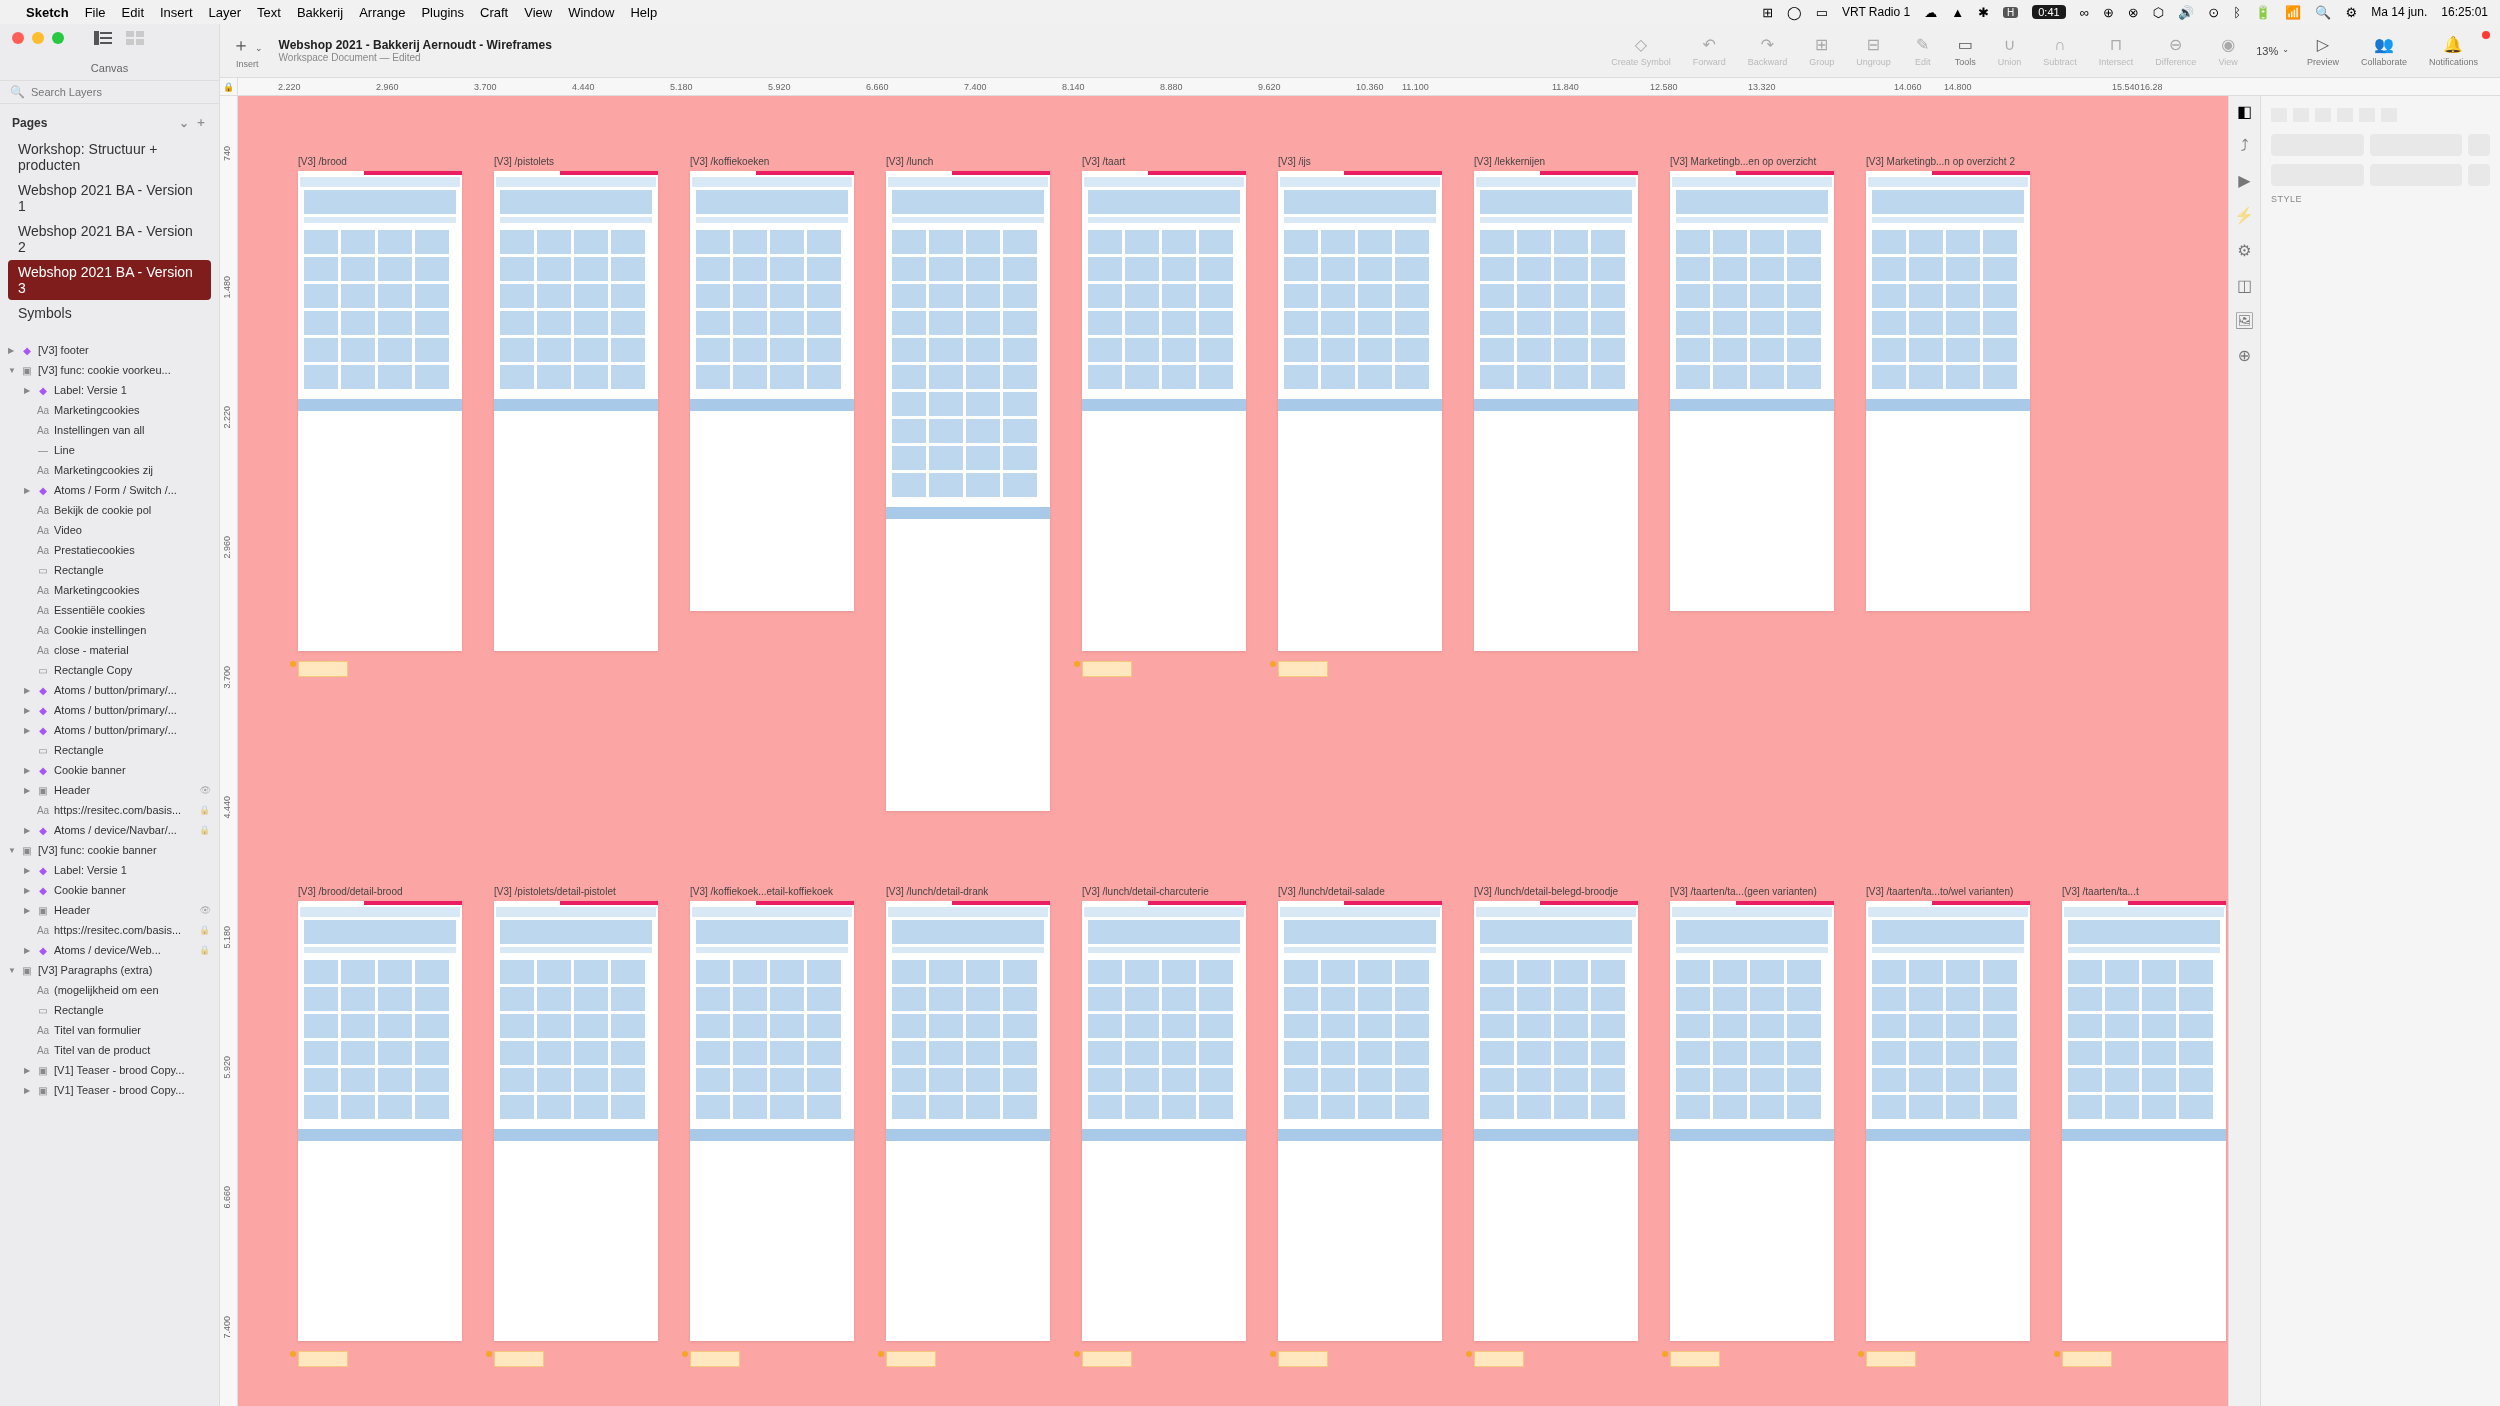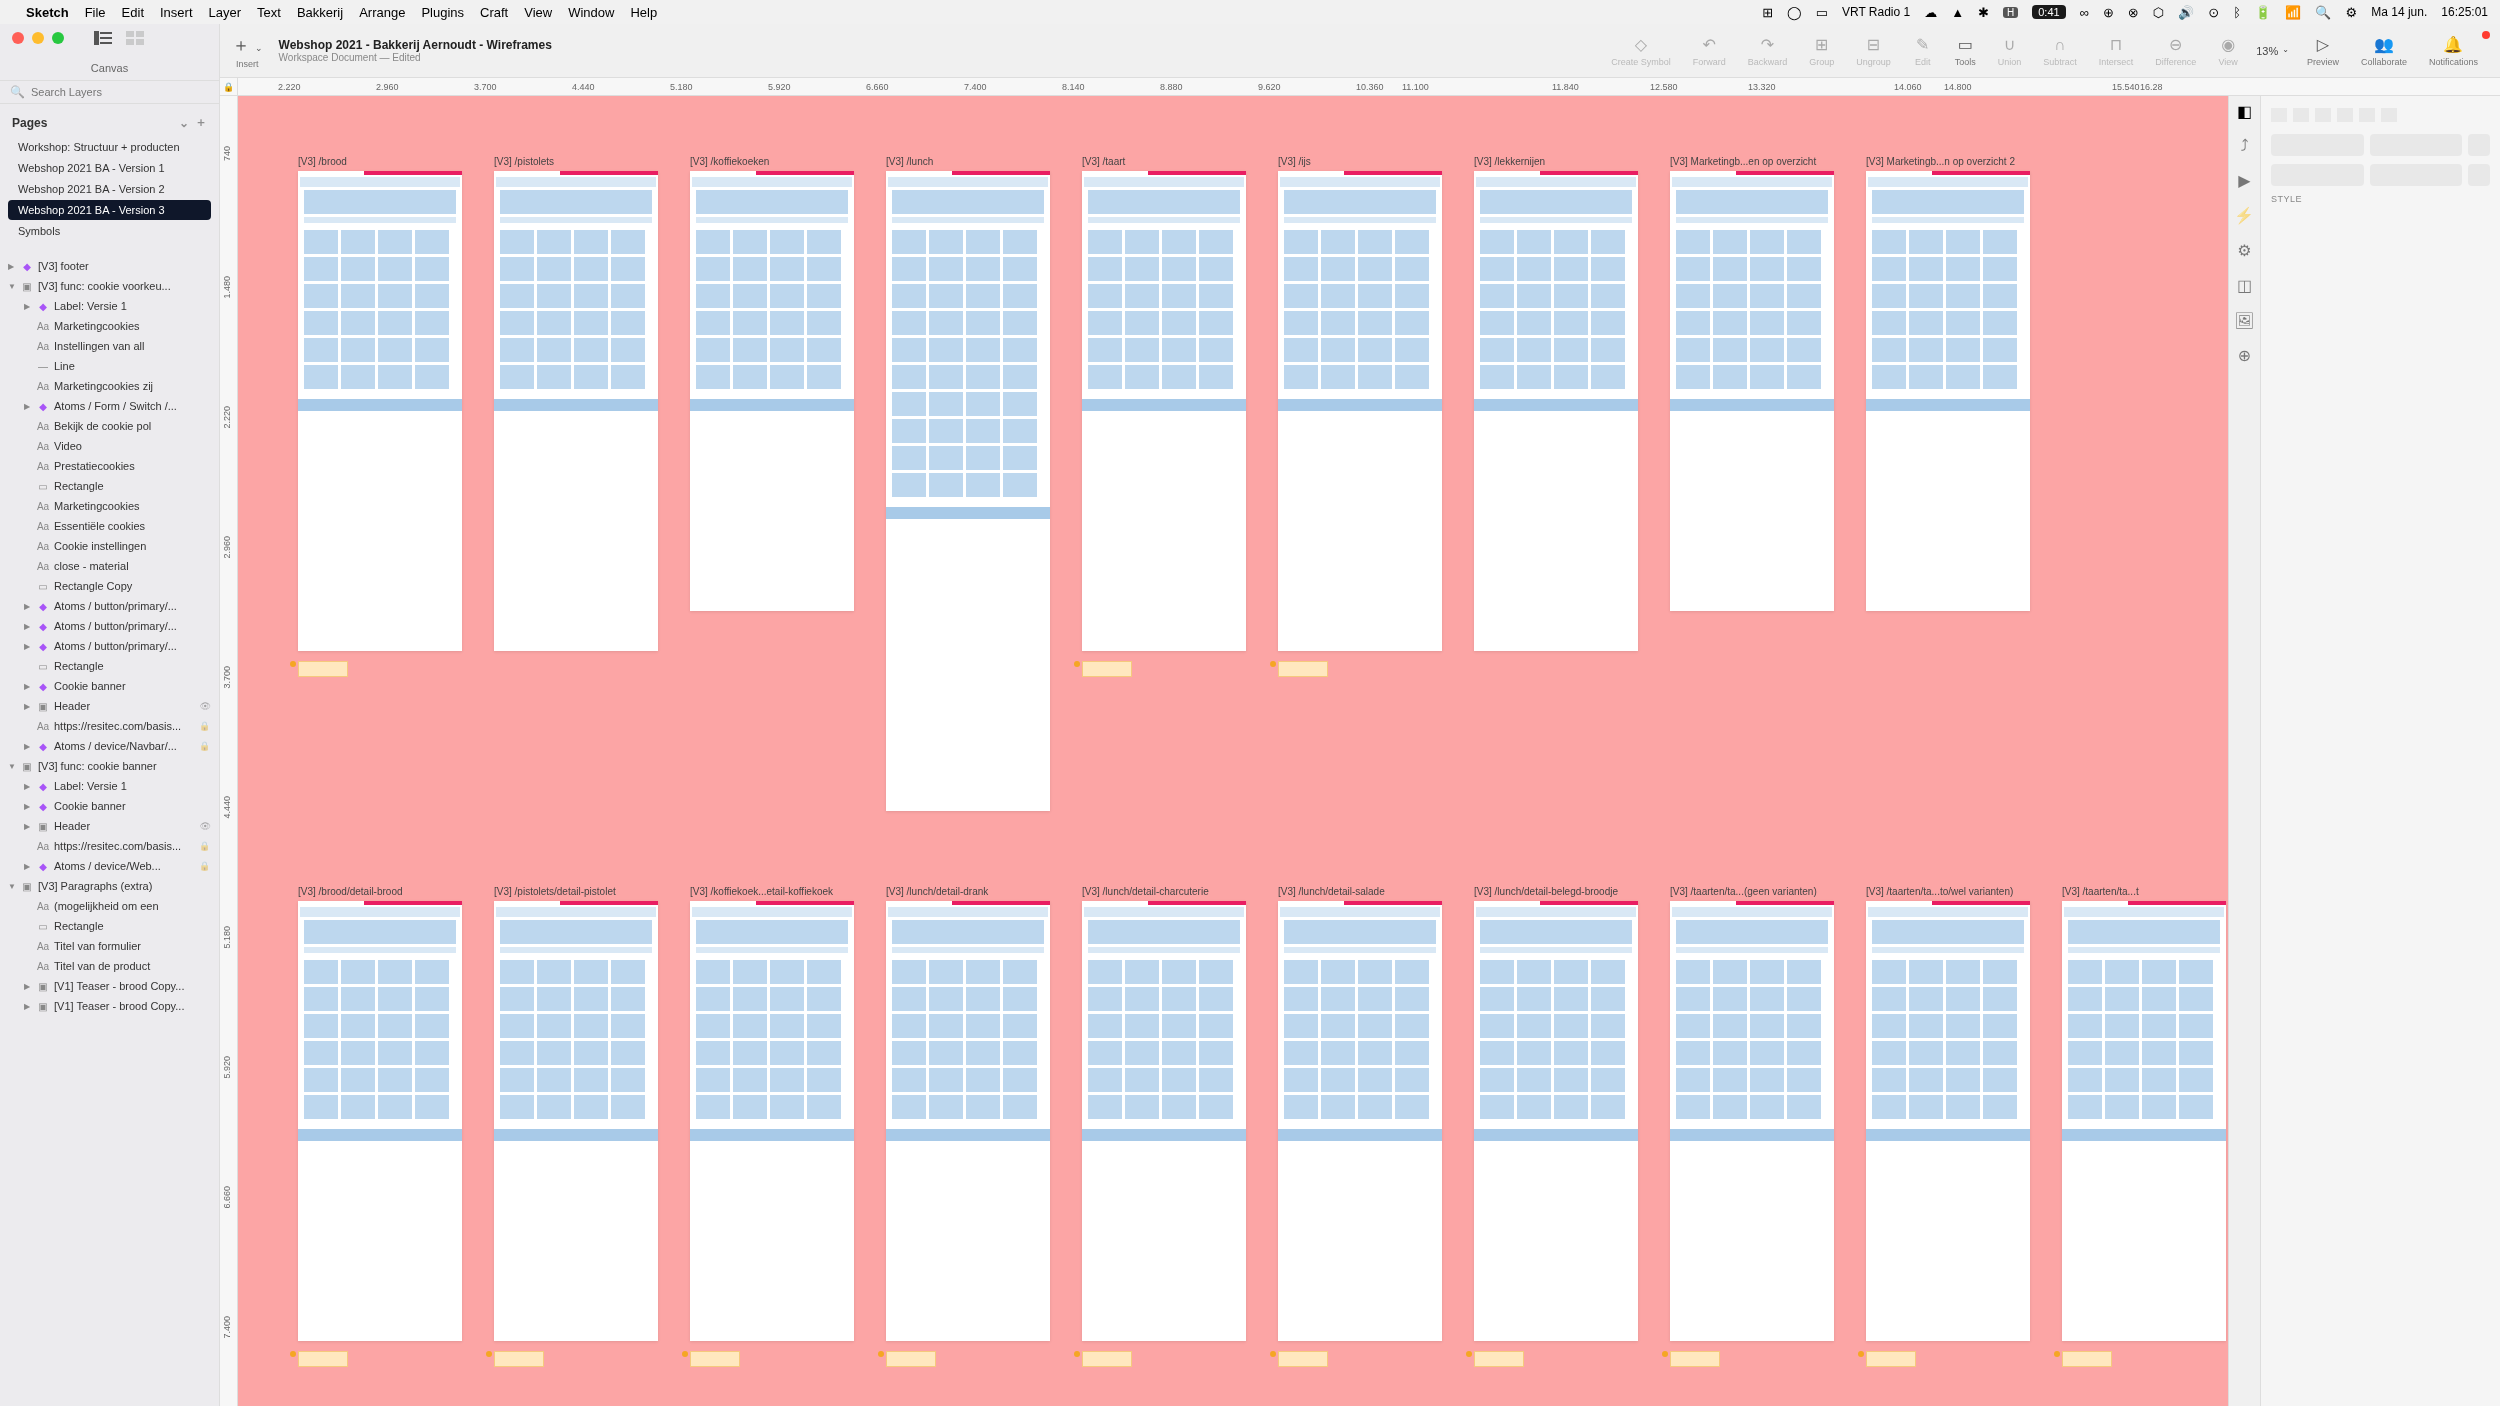--- a/index.html
+++ b/index.html
@@ -34,22 +34,22 @@
 
 .search-row { display: flex; align-items: center; padding: 4px 10px; border-top: 1px solid #ddd; border-bottom: 1px solid #ddd; }
 .search-row .sicon { opacity: 0.5; margin-right: 6px; font-size: 12px; }
 .search-row input { border: none; background: transparent; font-size: 11px; flex: 1; outline: none; }
 
 .pages-header { display: flex; align-items: center; padding: 10px 12px 6px; font-size: 12px; font-weight: 600; color: #333; }
 .pages-header .spacer { flex: 1; }
 .pages-header .btn { opacity: 0.5; margin-left: 6px; font-size: 12px; }
 
 .pages-list { padding: 0 8px 10px; }
-.page-item { padding: 4px 10px; font-size: 11px; color: #333; border-radius: 4px; margin-bottom: 1px; }
-.page-item.selected { background: #0f172a; color: #fff; }
+.page-item { padding: 4px 10px; font-size: 14px; color: #333; border-radius: 4px; margin-bottom: 1px; }
+.page-item.selected { background: #7f1d1d; color: #fff; }
 
 .layers { flex: 1; overflow-y: auto; padding: 4px 0; }
 .layer-row { display: flex; align-items: center; padding: 3px 8px; font-size: 11px; color: #333; gap: 4px; }
 .layer-row .disc { width: 8px; color: #888; font-size: 8px; }
 .layer-row .licon { width: 14px; height: 14px; display: flex; align-items: center; justify-content: center; font-size: 10px; }
 .layer-row .licon.diamond { color: #a855f7; }
 .layer-row .licon.text { color: #888; }
 .layer-row .licon.rect { color: #888; }
 .layer-row .licon.folder { color: #888; }
 .layer-row .lname { white-space: nowrap; overflow: hidden; text-overflow: ellipsis; flex: 1; }

